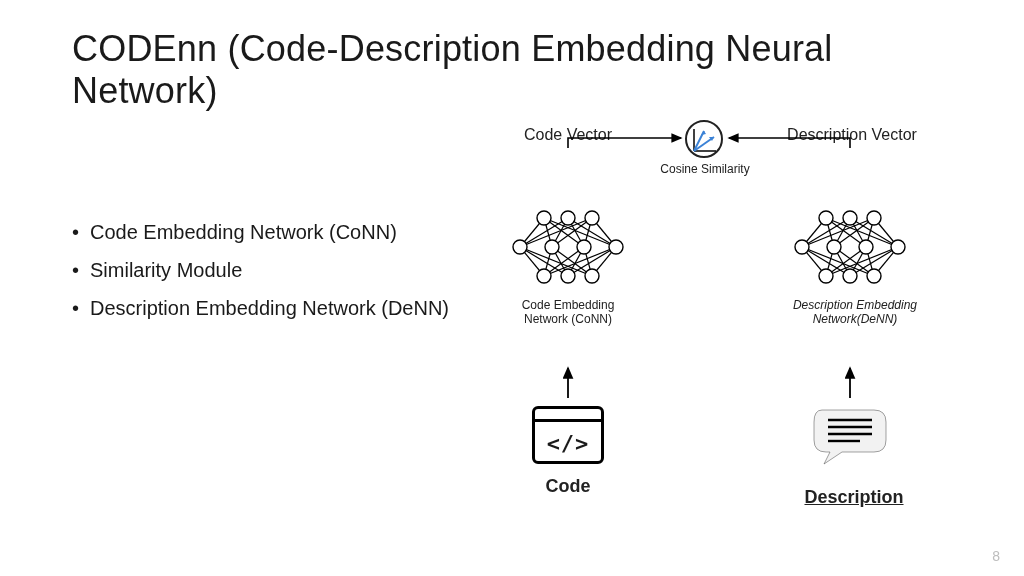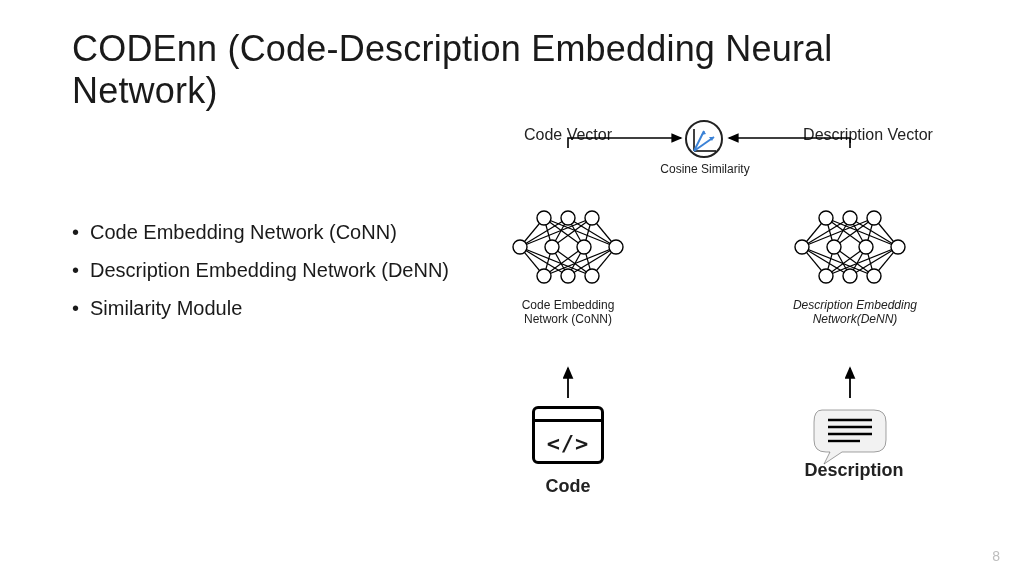--- a/index.html
+++ b/index.html
@@ -32,28 +32,28 @@
   .bubble { position: absolute; width: 80px; height: 54px; }
 </style>
 </head>
 <body>
 
 <div class="slide">
   <h1 class="title">CODEnn (Code-Description Embedding Neural Network)</h1>
 
   <ul class="bullets">
     <li>Code Embedding Network (CoNN)</li>
+    <li>Similarity Module</li>
     <li>Description Embedding Network (DeNN)</li>
-    <li>Similarity Module</li>
   </ul>
 
   <div class="diagram">
 
     <div class="lbl" style="left:8px; top:6px; width:120px;">Code Vector</div>
-    <div class="lbl" style="left:288px; top:6px; width:160px;">Description Vector</div>
+    <div class="lbl" style="left:272px; top:6px; width:160px;">Description Vector</div>
 
     <div class="cos-circle" style="left:185px; top:0px;">
       <svg width="30" height="30" viewBox="0 0 30 30">
         <line x1="4" y1="26" x2="4" y2="4" stroke="#000" stroke-width="1.5"></line>
         <line x1="4" y1="26" x2="26" y2="26" stroke="#000" stroke-width="1.5"></line>
         <line x1="4" y1="26" x2="14" y2="6" stroke="#3b82d6" stroke-width="2"></line>
         <line x1="4" y1="26" x2="24" y2="12" stroke="#3b82d6" stroke-width="2"></line>
         <polygon points="14,6 11,10 16,9" fill="#3b82d6"></polygon>
         <polygon points="24,12 19,12 22,16" fill="#3b82d6"></polygon>
       </svg>
@@ -175,18 +175,18 @@
       <svg width="80" height="64" viewBox="0 0 80 64">
         <path d="M 12 6 Q 4 6 4 18 L 4 36 Q 4 48 16 48 L 20 48 L 14 60 L 32 48 L 64 48 Q 76 48 76 36 L 76 18 Q 76 6 64 6 Z" fill="#f2f2f2" stroke="#444" stroke-width="0.5"></path>
         <line x1="18" y1="16" x2="62" y2="16" stroke="#000" stroke-width="2.4"></line>
         <line x1="18" y1="23" x2="62" y2="23" stroke="#000" stroke-width="2.4"></line>
         <line x1="18" y1="30" x2="62" y2="30" stroke="#000" stroke-width="2.4"></line>
         <line x1="18" y1="37" x2="50" y2="37" stroke="#000" stroke-width="2.4"></line>
       </svg>
     </div>
 
     <div class="lbl bold" style="left:18px; top:356px; width:100px;">Code</div>
-    <div class="lbl bold" style="left:294px; top:340px; width:120px;">Description</div>
+    <div class="lbl bold" style="left:294px; top:367px; width:120px;text-decoration:underline;">Description</div>
 
   </div>
 
   <div class="page-num">8</div>
 </div>
 
 </body></html>

